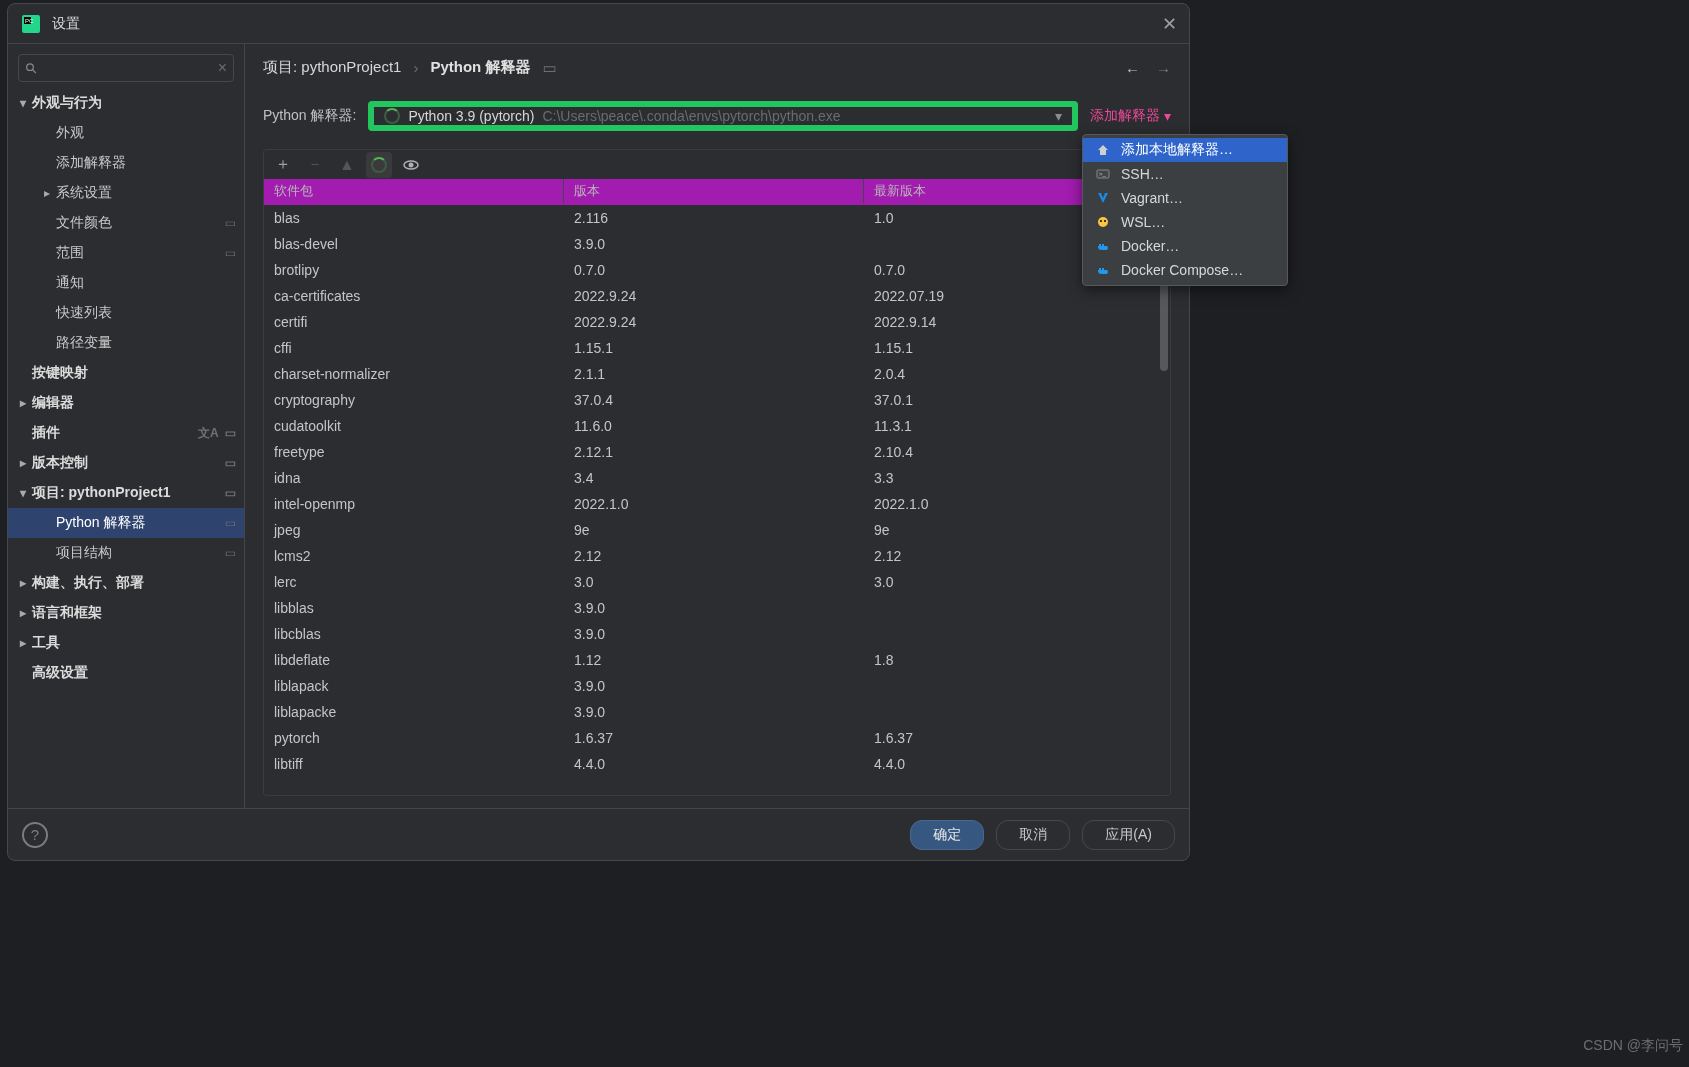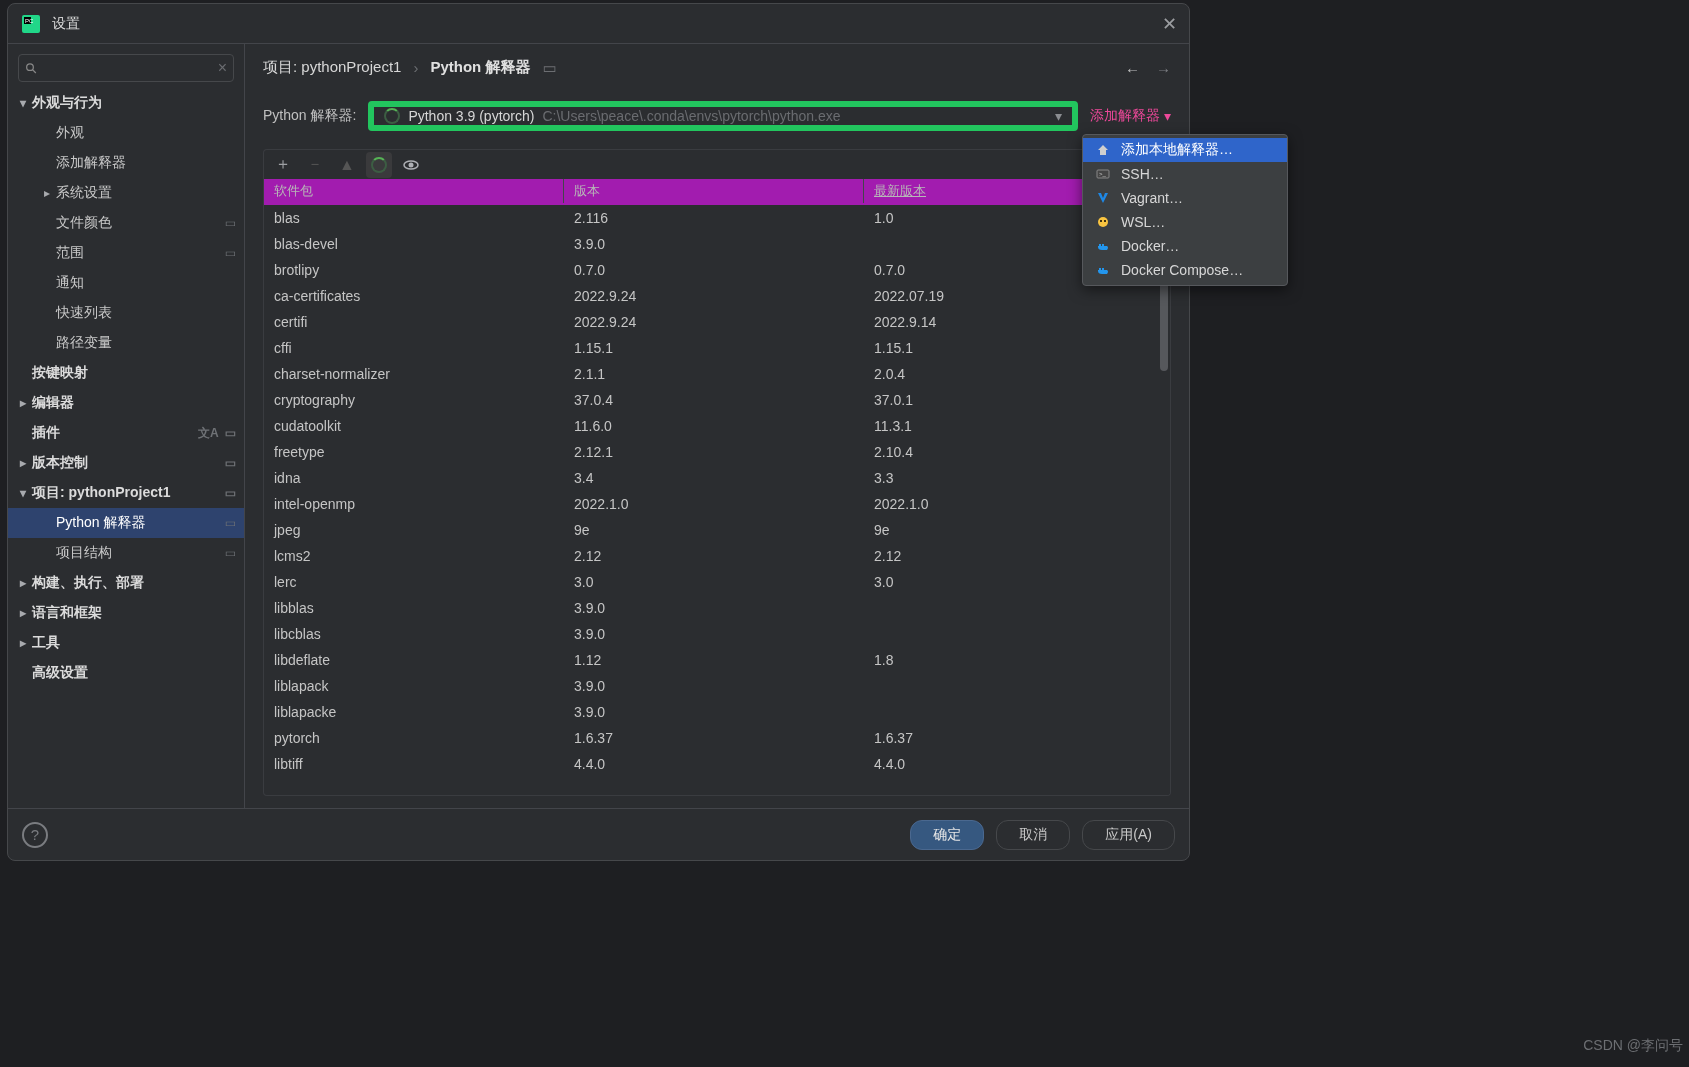--- a/index.html
+++ b/index.html
@@ -43,21 +43,21 @@
 .pkg-toolbar { margin-top: 18px; display: flex; align-items: center; gap: 6px; height: 30px; border:1px solid #3a3c40; border-bottom:none; border-radius:4px 4px 0 0; padding:0 6px; }
 .tb-btn { width:26px; height:26px; display:flex; align-items:center; justify-content:center; color:#9ea0a4; cursor:pointer; border-radius:4px; }
 .tb-btn.disabled { color:#555; cursor:default; }
 .tb-btn.active { background:#3a3a3c; }
 .tb-spinner { width:16px; height:16px; border:2px solid #3c5d43; border-top-color:#56b356; border-radius:50%; }
 
 .pkg-table-wrap { flex:1; border:1px solid #3a3c40; border-top:none; border-radius:0 0 4px 4px; overflow:hidden; display:flex; }
 .pkg-table { flex:1; overflow:auto; }
 .pkg-head { display:grid; grid-template-columns: 300px 300px 1fr; background:#a21caf; height:26px; align-items:center; color:#b7b7b7; font-size:13px; border-bottom:2px solid #a21caf; }
 .pkg-head > div { padding:0 10px; border-right:1px solid #43454a; height:100%; display:flex; align-items:center; }
-.pkg-head > div:last-child { border-right:none;text-decoration:underline; }
+.pkg-head > div:last-child { border-right:none; }
 .pkg-row { display:grid; grid-template-columns: 300px 300px 1fr; height:26px; align-items:center; color:#c5c5c5; font-size:14px; }
 .pkg-row > div { padding:0 10px; }
 .pkg-scrollbar { width:12px; background:#2b2d30; position:relative; }
 .pkg-thumb { position:absolute; top:2px; left:2px; right:2px; height:190px; background:#56585c; border-radius:4px; }
 
 .footer { height: 52px; border-top: 1px solid #43454a; display:flex; align-items:center; padding: 0 14px; gap:12px; }
 .help-btn { width:26px; height:26px; border:2px solid #7a7c80; border-radius:50%; color:#7a7c80; display:flex; align-items:center; justify-content:center; font-size:15px; cursor:pointer; }
 .footer .spacer { flex:1; }
 .btn { height:30px; padding:0 22px; border-radius:12px; font-size:14px; cursor:pointer; display:flex; align-items:center; border:1px solid #46484b; background:#2b2d30; color:#c9c9c9; }
 .btn.primary { background:#365880; border-color:#4a688f; color:#e6e6e6; }

